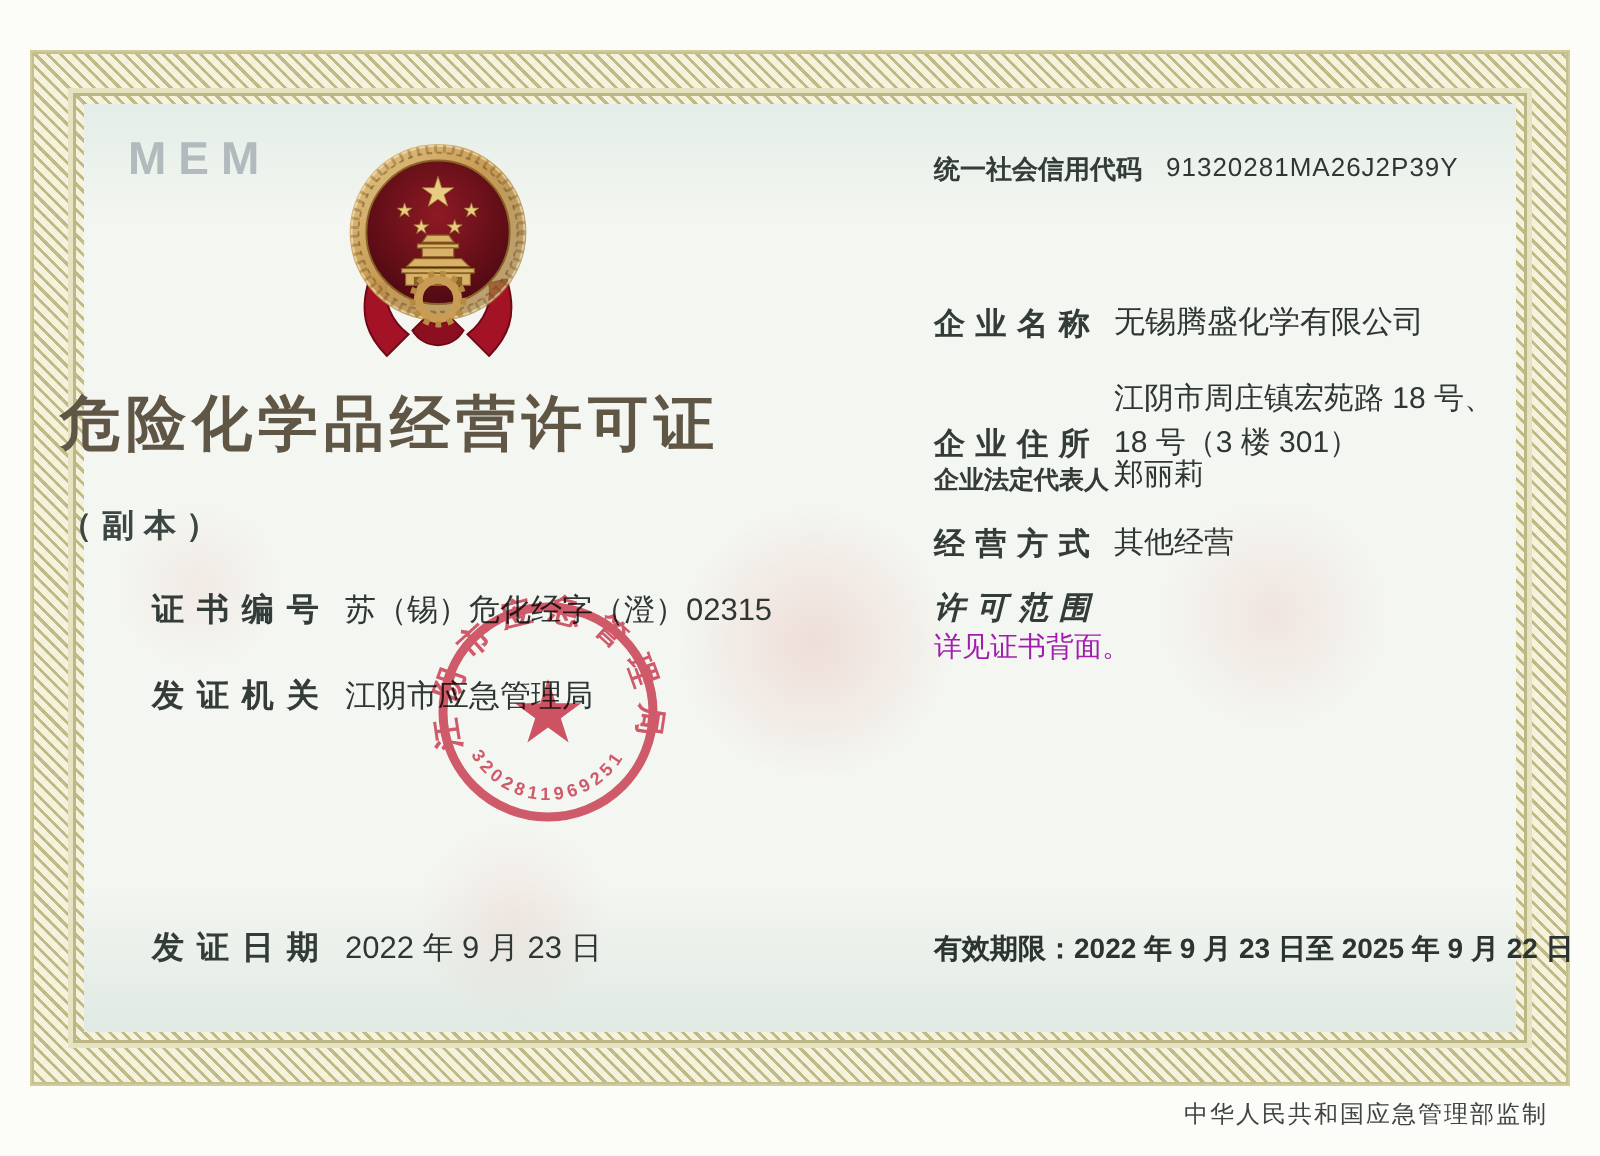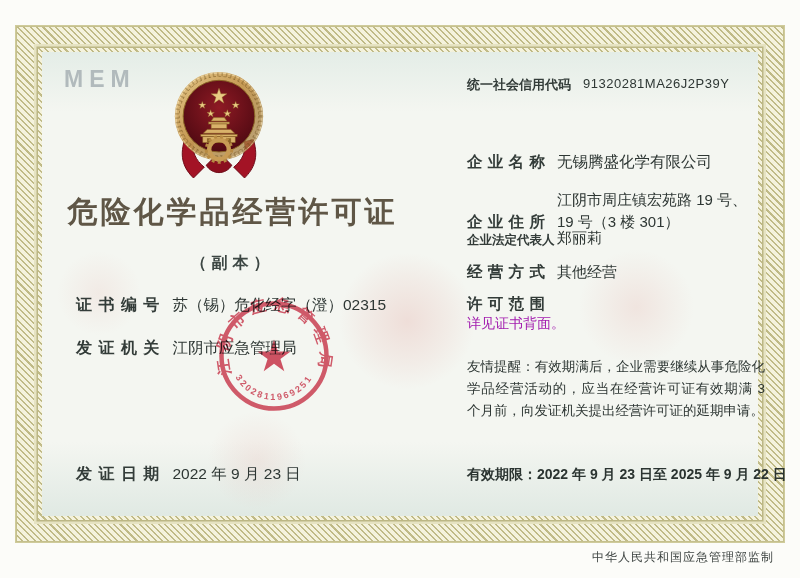--- a/index.html
+++ b/index.html
@@ -37,21 +37,21 @@
   }
 
   .watermark-mem {
     position:absolute; left:64px; top:66px;
     font-size:23px; font-weight:bold; letter-spacing:6px;
     color:#b1babc;
   }
 
   .emblem { position:absolute; left:165px; top:64px; width:108px; height:118px; }
 
-  .title-block { position:absolute; left:30px; top:192px; width:405px; text-align:center; }
+  .title-block { position:absolute; left:30px; top:192px; width:405px; }
   .cert-title {
     font-size:30px; font-weight:bold; color:#5f5646;
     letter-spacing:3px; white-space:nowrap;
   }
   .cert-subtitle {
     margin-top:20px; font-size:16px; font-weight:bold;
     color:#3c4643; letter-spacing:5px;
   }
 
   .lrow { position:absolute; left:76px; white-space:nowrap; }
@@ -198,37 +198,36 @@
     <span class="credit-value">91320281MA26J2P39Y</span>
   </div>
 
   <div class="rrow" style="top:151px;">
     <span class="rlabel">企 业 名 称</span>
     <span class="rvalue" style="font-size:15.5px;">无锡腾盛化学有限公司</span>
   </div>
 
   <div class="rrow" style="top:189px;">
     <span class="rlabel">企 业 住 所</span>
-    <span class="rvalue" style="width:200px;">江阴市周庄镇宏苑路 19 号、19 号（3 楼 301）</span>
+    <span class="rvalue" style="width:200px;">江阴市周庄镇宏苑路 18 号、18 号（3 楼 301）</span>
   </div>
 
   <div class="rrow" style="top:227px;">
     <span class="rlabel small">企业法定代表人</span>
     <span class="rvalue">郑丽莉</span>
   </div>
 
   <div class="rrow" style="top:261px;">
     <span class="rlabel">经 营 方 式</span>
     <span class="rvalue">其他经营</span>
   </div>
 
   <div class="rrow" style="top:294px;">
-    <span class="rlabel" style="flex-basis:auto;">许 可 范 围</span>
+    <span class="rlabel" style="flex-basis:auto;font-style:italic;">许 可 范 围</span>
   </div>
   <div class="scope-note">详见证书背面。</div>
 
-  <div class="reminder">友情提醒：有效期满后，企业需要继续从事危险化学品经营活动的，应当在经营许可证有效期满 3 个月前，向发证机关提出经营许可证的延期申请。</div>
 
   <div class="validity">有效期限：2022 年 9 月 23 日至 2025 年 9 月 22 日</div>
 
   <div class="footer">中华人民共和国应急管理部监制</div>
 
 </div>
 
 </body></html>

